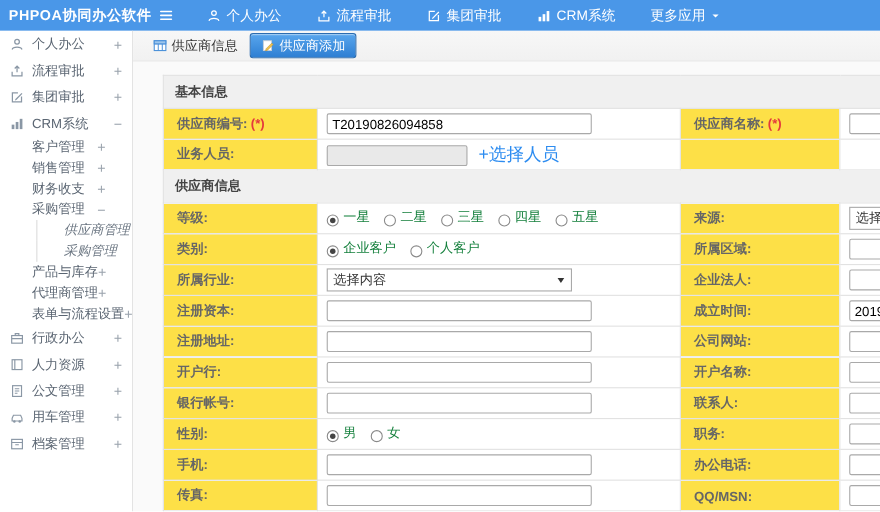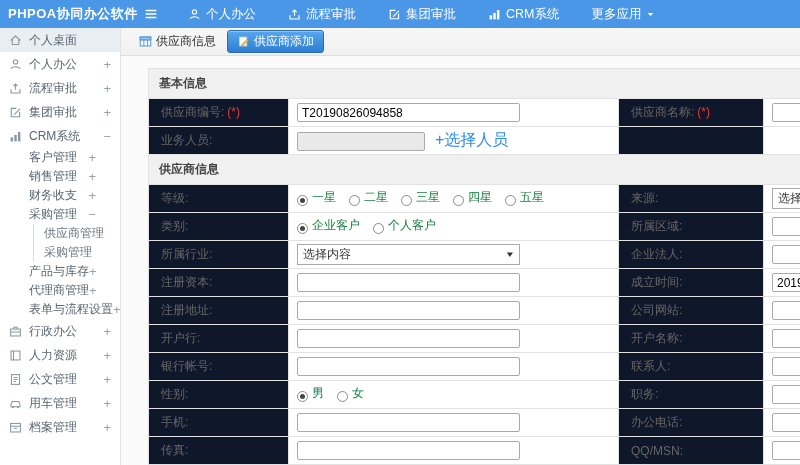--- a/index.html
+++ b/index.html
@@ -33,21 +33,21 @@
     position:absolute; top:28px; left:0; width:121px; bottom:0;
     background:#fff; border-right:1px solid #E3E3E3; overflow:hidden;
     font-size:12px; color:#5A6572;
   }
   .si { display:flex; align-items:center; cursor:pointer; white-space:nowrap; }
   .si.l0 { height:24px; padding:0 6px 0 9px; }
   .si.l0 .ic { width:13px; height:13px; margin-right:7px; color:#8A97A5; flex:0 0 auto; }
   .si.l0 .ic svg { width:13px; height:13px; display:block; }
   .si.l0.active { background:#E9EEF3; }
   .si.l1 { height:19px; padding-left:29px; }
-  .si.l2 { height:19px; margin-left:33px; border-left:1px solid #DCDCDC; padding-left:10px; color:#6B7682; }
+  .si.l2 { height:19px; margin-left:33px; border-left:1px solid #DCDCDC; padding-left:24px; color:#6B7682;font-style:italic; }
   .plus { margin-left:auto; color:#99A2AC; font-size:13px; line-height:1; }
   .si.l1 .plus { margin-right:24px; }
   .si.l0 .plus { margin-right:3px; }
 
   
   .tabbar {
     position:absolute; left:121px; right:0; top:28px; height:28px;
     background:linear-gradient(#F7F7F7,#F1F1F1); border-bottom:1px solid #DFDFDF;
     display:flex; align-items:center; padding-left:13px;
   }
@@ -59,25 +59,25 @@
     box-shadow:inset 0 1px 0 rgba(255,255,255,.35);
   }
   .content {
     position:absolute; left:121px; right:0; top:56px; bottom:0;
     background:#FAFAFA; overflow:hidden;
   }
   .table-wrap { margin:12px 0 0 27px; width:1150px; }
   table { border-collapse:collapse; background:#fff; table-layout:fixed; width:1150px; font-size:12px; }
   td { border:1px solid #E2E2E2; overflow:hidden; }
   td.sec { background:#F0F0F0; font-weight:bold; color:#444; padding:6px 10px; height:25px; }
-  td.lbl { background:#0f172a; color:#666; padding:0 12px; height:28px; }
+  td.lbl { background:#fde047; color:#666; padding:0 12px; height:28px;font-weight:bold; }
   td.fld { background:#fff; padding:0 8px; white-space:nowrap; }
   .req { color:#E4393C; margin-left:3px; }
   .inp {
-    width:223px; height:19px; border:1px solid #A9A9A9; border-radius:2px;
+    width:241px; height:19px; border:1px solid #A9A9A9; border-radius:2px;
     font-size:12px; padding:0 4px; background:#fff; vertical-align:middle;
     font-family:"Liberation Sans", sans-serif;
   }
   .inp.ro { width:128px; background:#E9E9E9; }
   .lnk { color:#2D8CF0; margin-left:10px; text-decoration:none; cursor:pointer; font-size:16px; }
   .sel {
     width:223px; height:21px; border:1px solid #A9A9A9; background:#fff;
     display:inline-flex; align-items:center; justify-content:space-between;
     padding:0 5px; cursor:pointer; color:#333; vertical-align:middle;
   }
@@ -145,28 +145,20 @@
         <span class="caret">
           <svg viewBox="0 0 16 16">
             <path d="M3 5.5l5 5 5-5z" fill="currentColor"></path>
           </svg>
         </span>
       </div>
     </nav>
 </div>
 
 <aside id="sidebar">
-    <div class="si l0 active">
-      <span class="ic">
-        <svg viewBox="0 0 16 16">
-          <path d="M2 8l6-5.5L14 8M4 7.2V13h8V7.2" fill="none" stroke="currentColor" stroke-width="1.3"></path>
-        </svg>
-      </span>
-      <span>个人桌面</span>
-    </div>
     <div class="si l0">
       <span class="ic">
         <svg viewBox="0 0 16 16">
           <circle cx="8" cy="4.8" r="2.6" fill="none" stroke="currentColor" stroke-width="1.4"></circle>
           <path d="M2.5 13.5c1-3.6 10-3.6 11 0" fill="none" stroke="currentColor" stroke-width="1.4"></path>
         </svg>
       </span>
       <span>个人办公</span>
       <span class="plus">+</span>
     </div>

